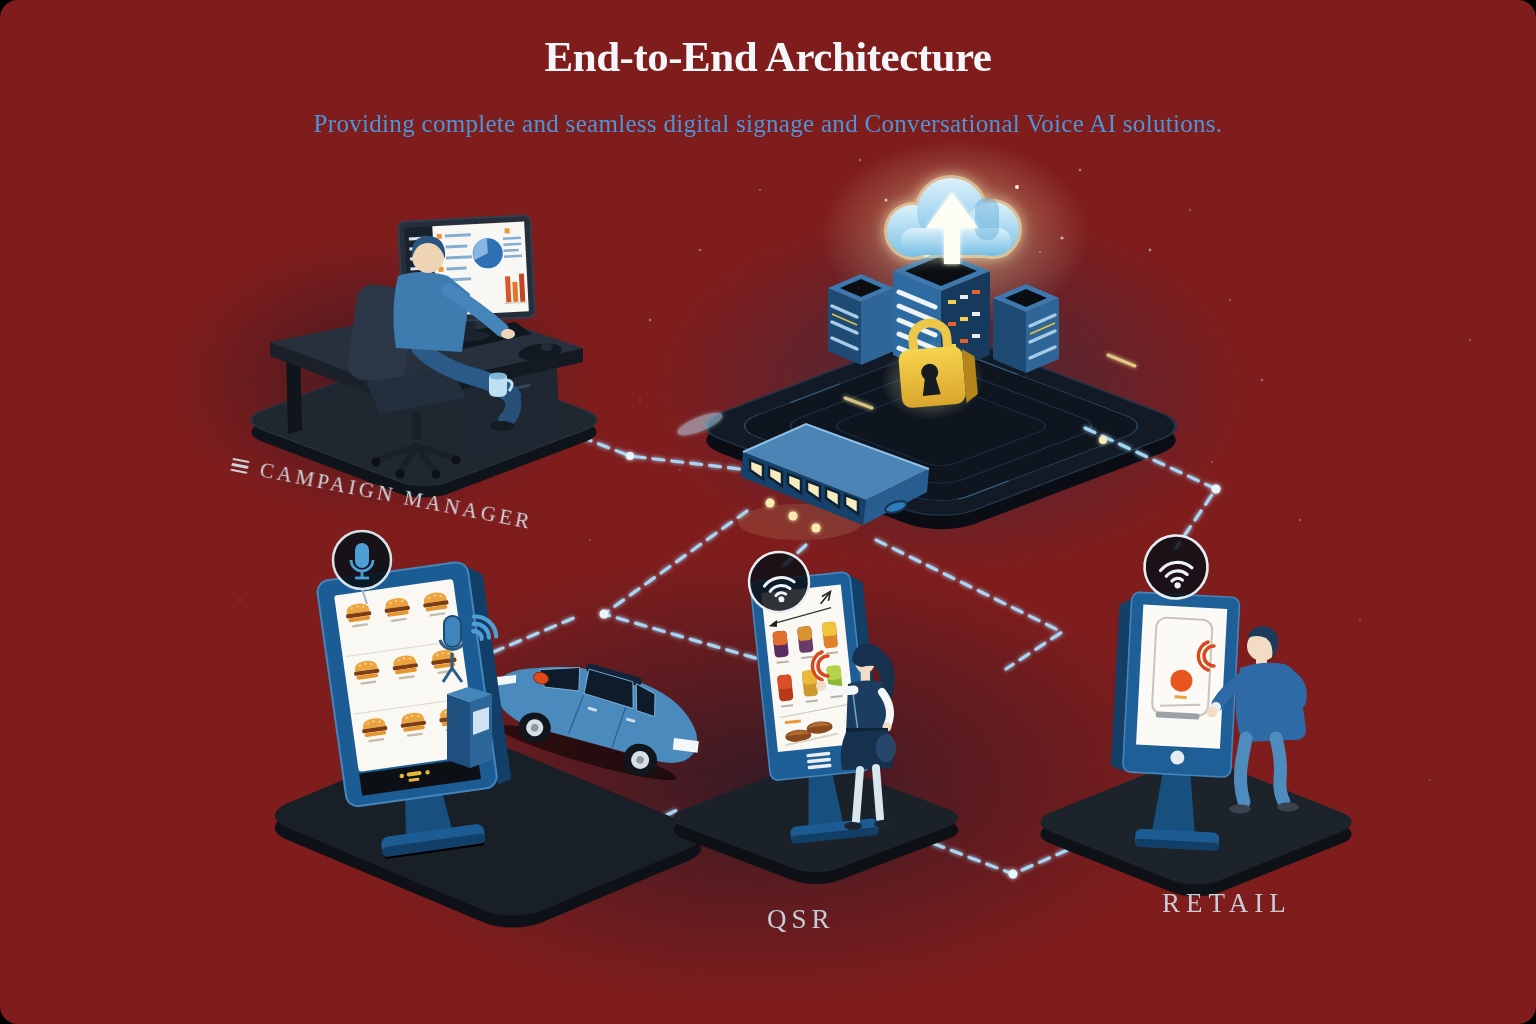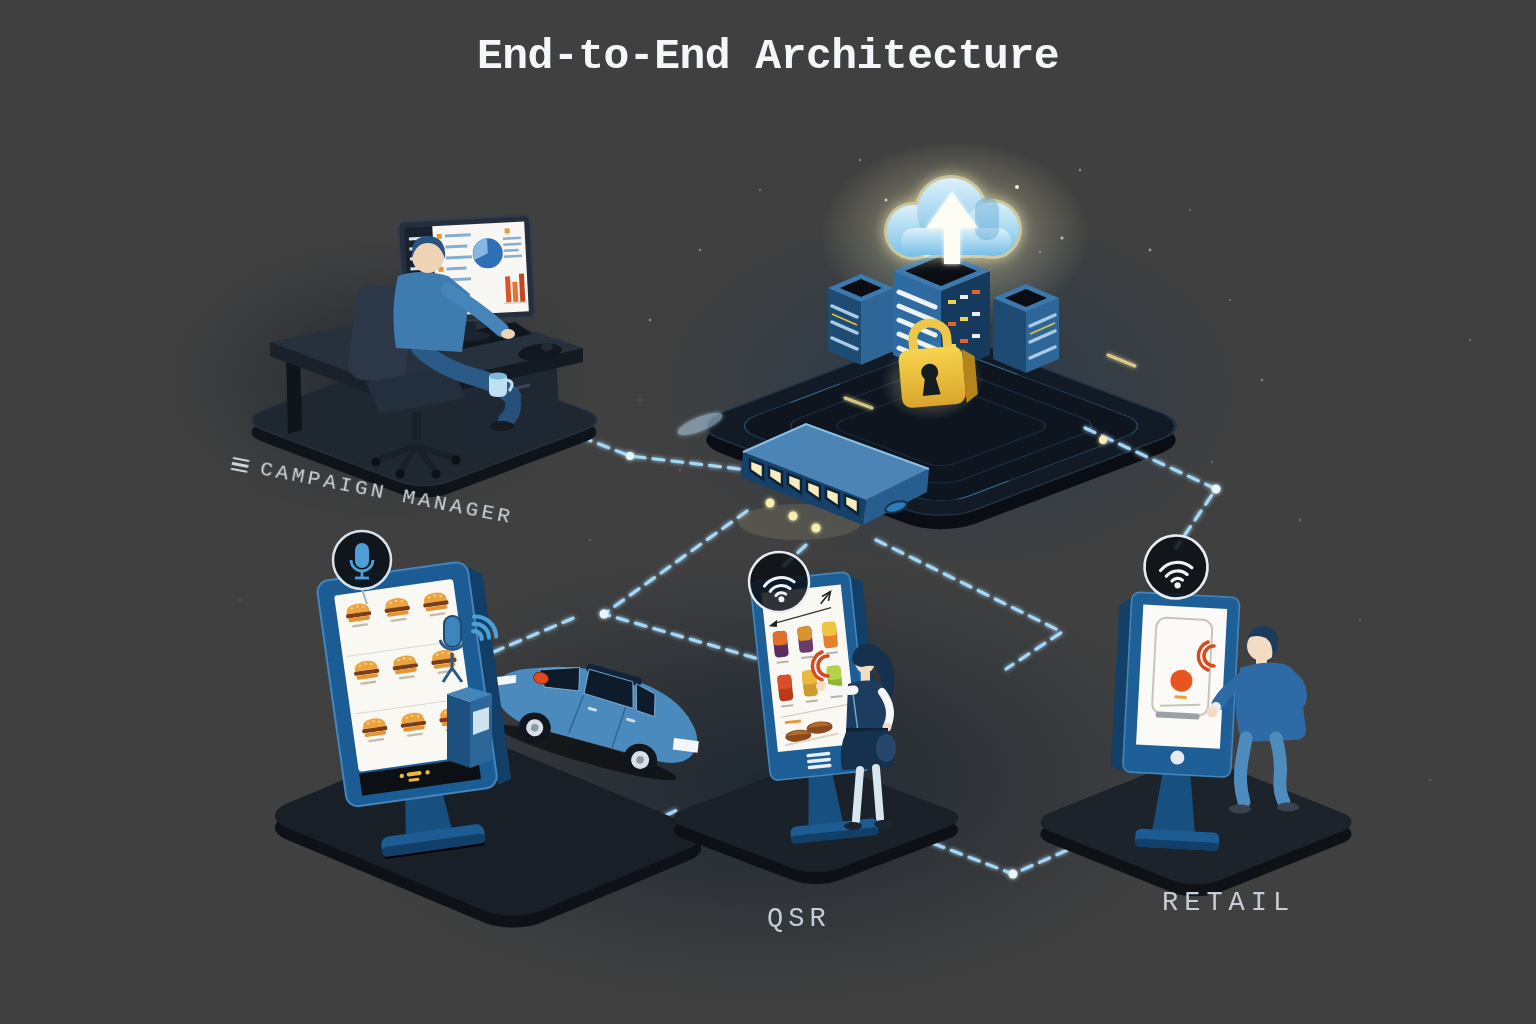--- a/index.html
+++ b/index.html
@@ -1,17 +1,17 @@
 <!DOCTYPE html>
 <html><head>
 <meta charset="utf-8">
 <style>
   html,body{margin:0;padding:0;background:#000;}
-  .stage{position:relative;width:1536px;height:1024px;background:#404040;overflow:hidden;
-         font-family:Liberation Mono, monospace;}
+  .stage{position:relative;width:1536px;height:1024px;background:#7f1d1d;overflow:hidden;
+         font-family:Liberation Serif, serif;border-radius:18px;}
   .bgGlow{position:absolute;inset:0;
     background:
       radial-gradient(420px 260px at 950px 390px, rgba(22,52,82,.55), transparent 70%),
       radial-gradient(620px 320px at 760px 780px, rgba(10,24,40,.6), transparent 70%),
       radial-gradient(300px 200px at 380px 380px, rgba(12,22,36,.5), transparent 70%);}
   .title{position:absolute;top:32px;left:0;width:100%;text-align:center;
     color:#f4f6f9;font-size:43px;font-weight:700;letter-spacing:-.5px;}
   .subtitle{position:absolute;top:110px;left:0;width:100%;text-align:center;
     color:#4e94d8;font-size:25px;font-weight:400;letter-spacing:.3px;}
   .node-label{position:absolute;color:#c5cdd6;font-size:27px;letter-spacing:5px;font-weight:400;}
@@ -572,20 +572,21 @@
         <path d="M 24,128 L 20,150 Q 16,172 22,192" stroke="#4f8cbe" stroke-width="13" fill="none" stroke-linecap="round"></path>
         <path d="M 54,128 Q 60,150 58,170 Q 57,182 62,192" stroke="#4f8cbe" stroke-width="13" fill="none" stroke-linecap="round"></path>
         <ellipse cx="18" cy="199" rx="11" ry="4.5" fill="#39424d"></ellipse>
         <ellipse cx="66" cy="197" rx="11" ry="4.5" fill="#39424d"></ellipse>
       </g>
       <use href="#wifiBadge" transform="translate(1176,567) rotate(-5) scale(1.05)"></use>
     </g>
   </svg>
 
   <div class="title">End-to-End Architecture</div>
+  <div class="subtitle">Providing complete and seamless digital signage and Conversational Voice AI solutions.</div>
 
   <div class="cm-label">
     <span class="menu-bars">
         <i></i>
         <i></i>
         <i></i>
       </span>
     <span>CAMPAIGN MANAGER</span>
   </div>
   <div class="node-label" style="left:767px;top:884px;margin-top:20px;">QSR</div>

